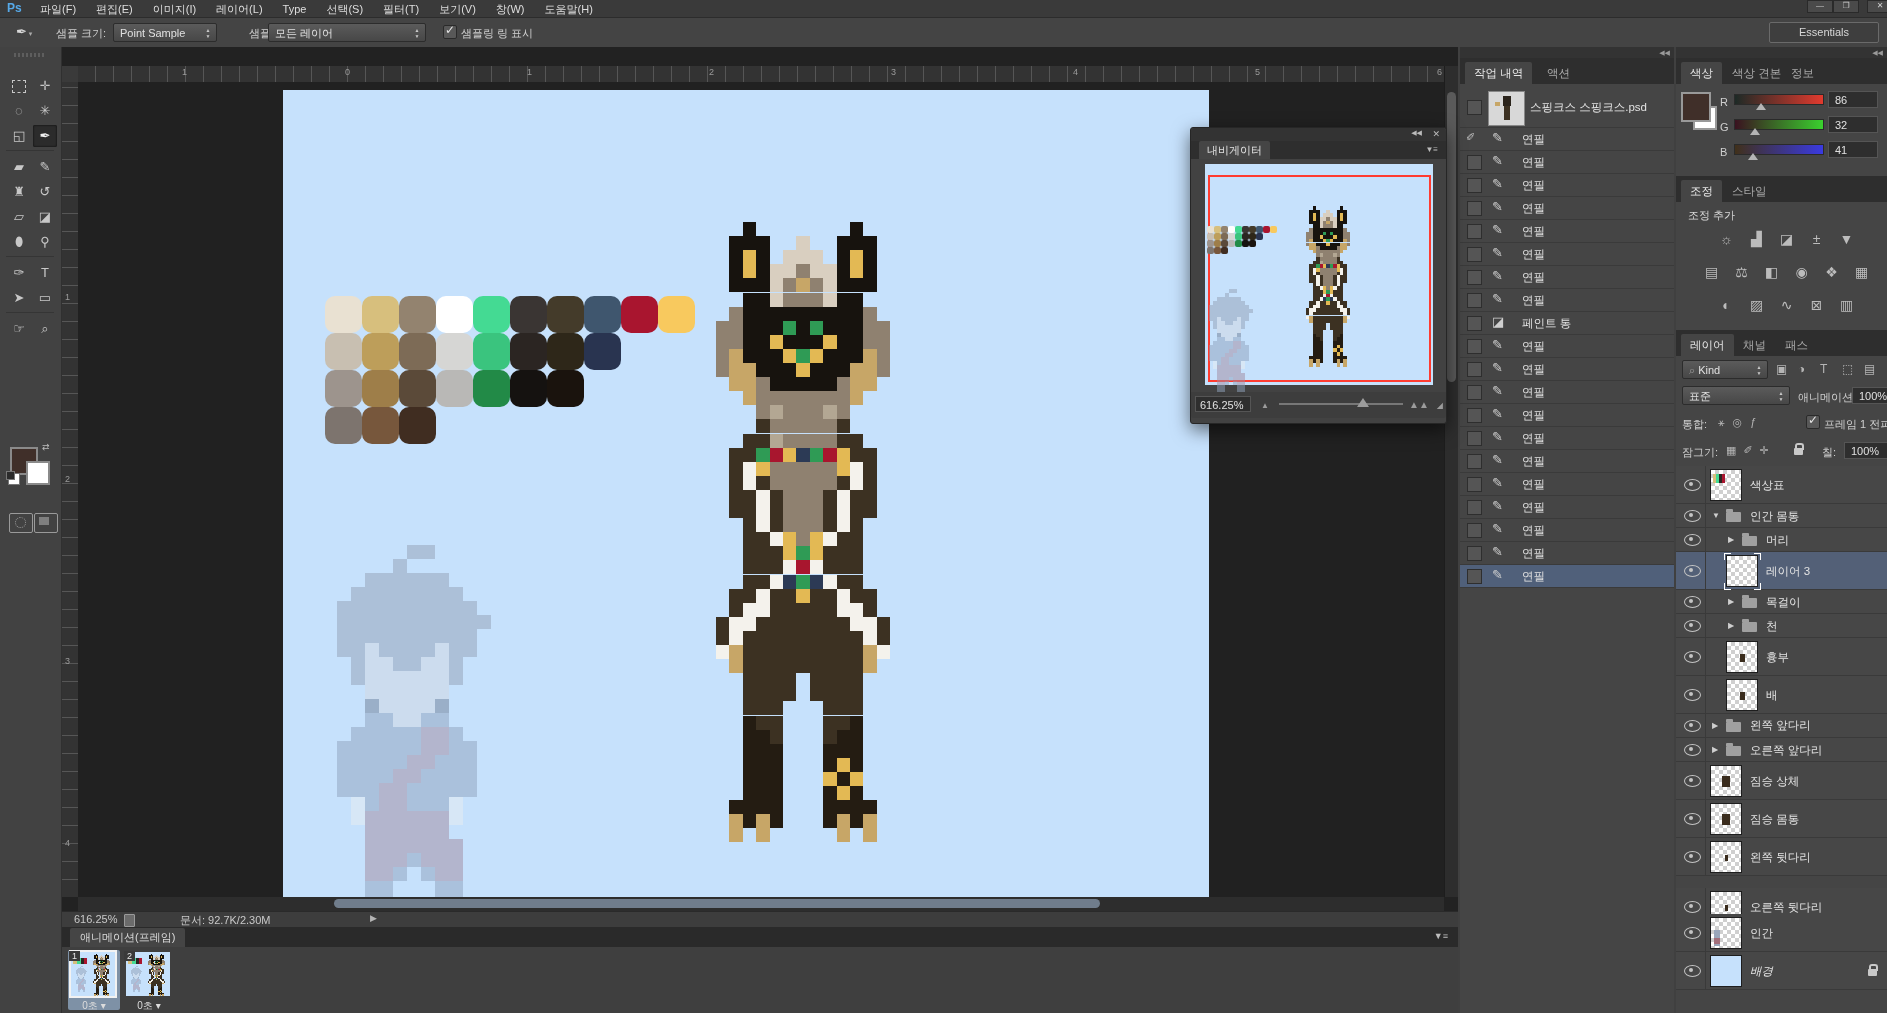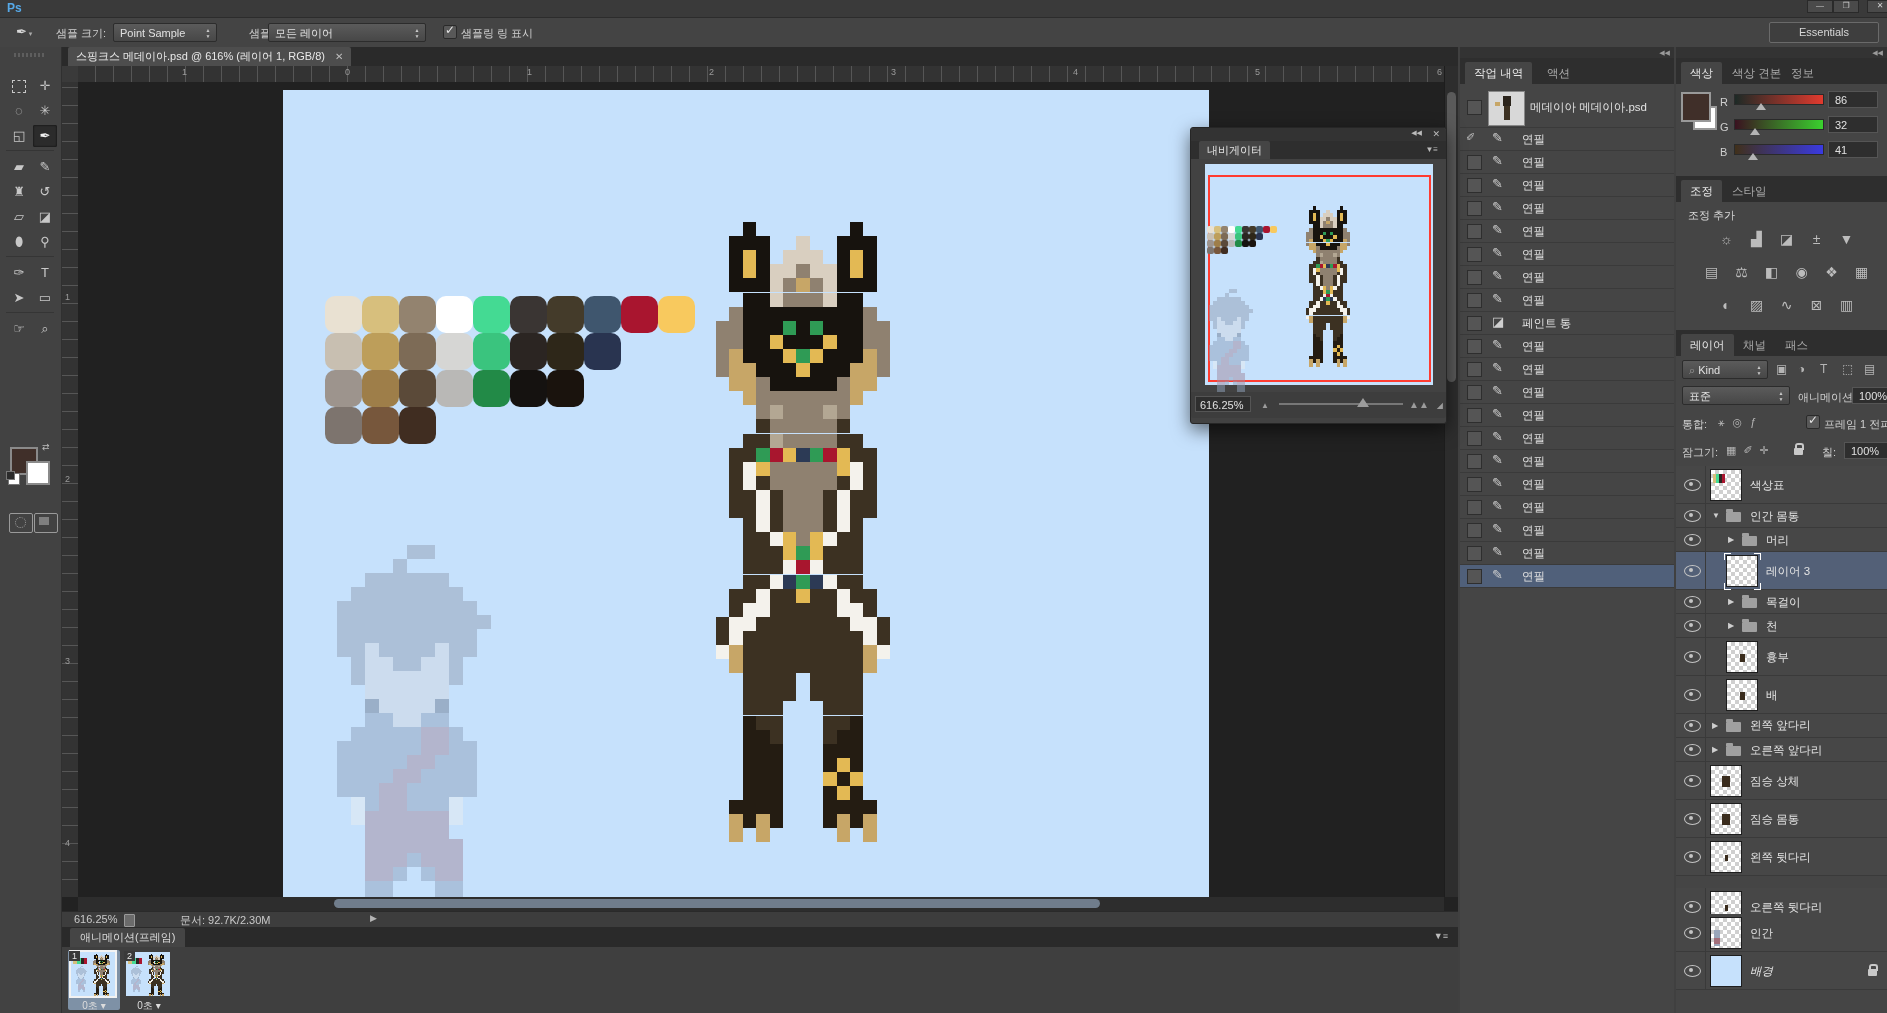--- a/index.html
+++ b/index.html
@@ -138,20 +138,21 @@
   .px{position:absolute;}
   .swatch{position:absolute;}
 </style>
 </head>
 <body>
 
 <div id="app">
 
   <div id="menubar">
     <span id="pslogo">Ps</span>
+    <span id="menus"><span class="menu-item">파일(F)</span><span class="menu-item">편집(E)</span><span class="menu-item">이미지(I)</span><span class="menu-item">레이어(L)</span><span class="menu-item">Type</span><span class="menu-item">선택(S)</span><span class="menu-item">필터(T)</span><span class="menu-item">보기(V)</span><span class="menu-item">창(W)</span><span class="menu-item">도움말(H)</span></span>
     <span class="winbtn" style="right:54px;">—</span>
     <span class="winbtn" style="right:28px;">❐</span>
     <span class="winbtn" style="right:-6px;">✕</span>
   </div>
 
   <div id="optionsbar">
     <span class="abs" style="left:16px;top:6px;color:#d8d8d8;font-size:13px;">✒<span style="font-size:7px;color:#aaa;"> ▾</span></span>
     <span class="opt-label" style="left:56px;">샘플 크기:</span>
     <span class="drop" style="left:113px;top:5px;width:104px;">
       <span>Point Sample</span><span class="arr">▲<br>▼</span>
@@ -194,25 +195,20 @@
       </div>
     <div id="fgswatch" style="background: rgb(64, 47, 41);"></div>
     <div id="bgswatch"></div>
     <div id="swapcolors">⇄</div>
     <div id="defaultcolors"></div>
     <div id="quickmask" class="toolbar-bottom-icon" style="left:9px;top:466px;"></div>
     <div id="screenmode" class="toolbar-bottom-icon" style="left:34px;top:466px;"></div>
   </div>
 
   <div id="docarea">
-    <div id="tabbar">
-      <div id="doctab">
-        <span>스핑크스 메데이아.psd @ 616% (레이어 1, RGB/8)</span><span class="close">✕</span>
-      </div>
-    </div>
     <div id="ruler-corner"></div>
     <div id="ruler-h" class="ruler">
         <span class="ruler-num" style="left: 104px; top: 1px;">1</span>
         <span class="ruler-num" style="left: 267px; top: 1px;">0</span>
         <span class="ruler-num" style="left: 449px; top: 1px;">1</span>
         <span class="ruler-num" style="left: 631px; top: 1px;">2</span>
         <span class="ruler-num" style="left: 813px; top: 1px;">3</span>
         <span class="ruler-num" style="left: 995px; top: 1px;">4</span>
         <span class="ruler-num" style="left: 1177px; top: 1px;">5</span>
         <span class="ruler-num" style="left: 1359px; top: 1px;">6</span>
@@ -1181,21 +1177,21 @@
         <span class="ptab" style="left:78px;">액션</span>
       </div>
       <div class="pcontent" style="top:37px;height:929px;">
         <div id="snapshot-row" style="top:4px;">
           <span class="hrow-cbx abs" style="left:7px;top:12px;width:13px;height:13px;background:#555;border:1px solid #2e2e2e;"></span>
           <span id="snapshot-thumb">
               <div style="position: absolute; left: 14px; top: 4px; width: 8px; height: 10px; background: rgb(43, 36, 28);"></div>
               <div style="position: absolute; left: 15px; top: 14px; width: 6px; height: 14px; background: rgb(60, 49, 34);"></div>
               <div style="position: absolute; left: 6px; top: 10px; width: 5px; height: 4px; background: rgb(199, 166, 103);"></div>
             </span>
-          <span class="abs" style="left:70px;top:12px;color:#e2e2e2;font-size:11.5px;white-space:nowrap;">메데이아 메데이아.psd</span>
+          <span class="abs" style="left:70px;top:12px;color:#e2e2e2;font-size:11.5px;white-space:nowrap;">스핑크스 스핑크스.psd</span>
         </div>
         <div id="history-rows">
             <div class="hrow" style="top: 44px;">
               <span class="hicon" style="left: 6px; top: 3px; font-size: 11px; color: rgb(189, 189, 189); position: absolute;">✐</span>
               <span class="hicon">✎</span>
               <span class="hlabel">연필</span>
             </div>
             <div class="hrow" style="top: 67px;">
               <span class="hcb"></span>
               <span class="hicon">✎</span>

